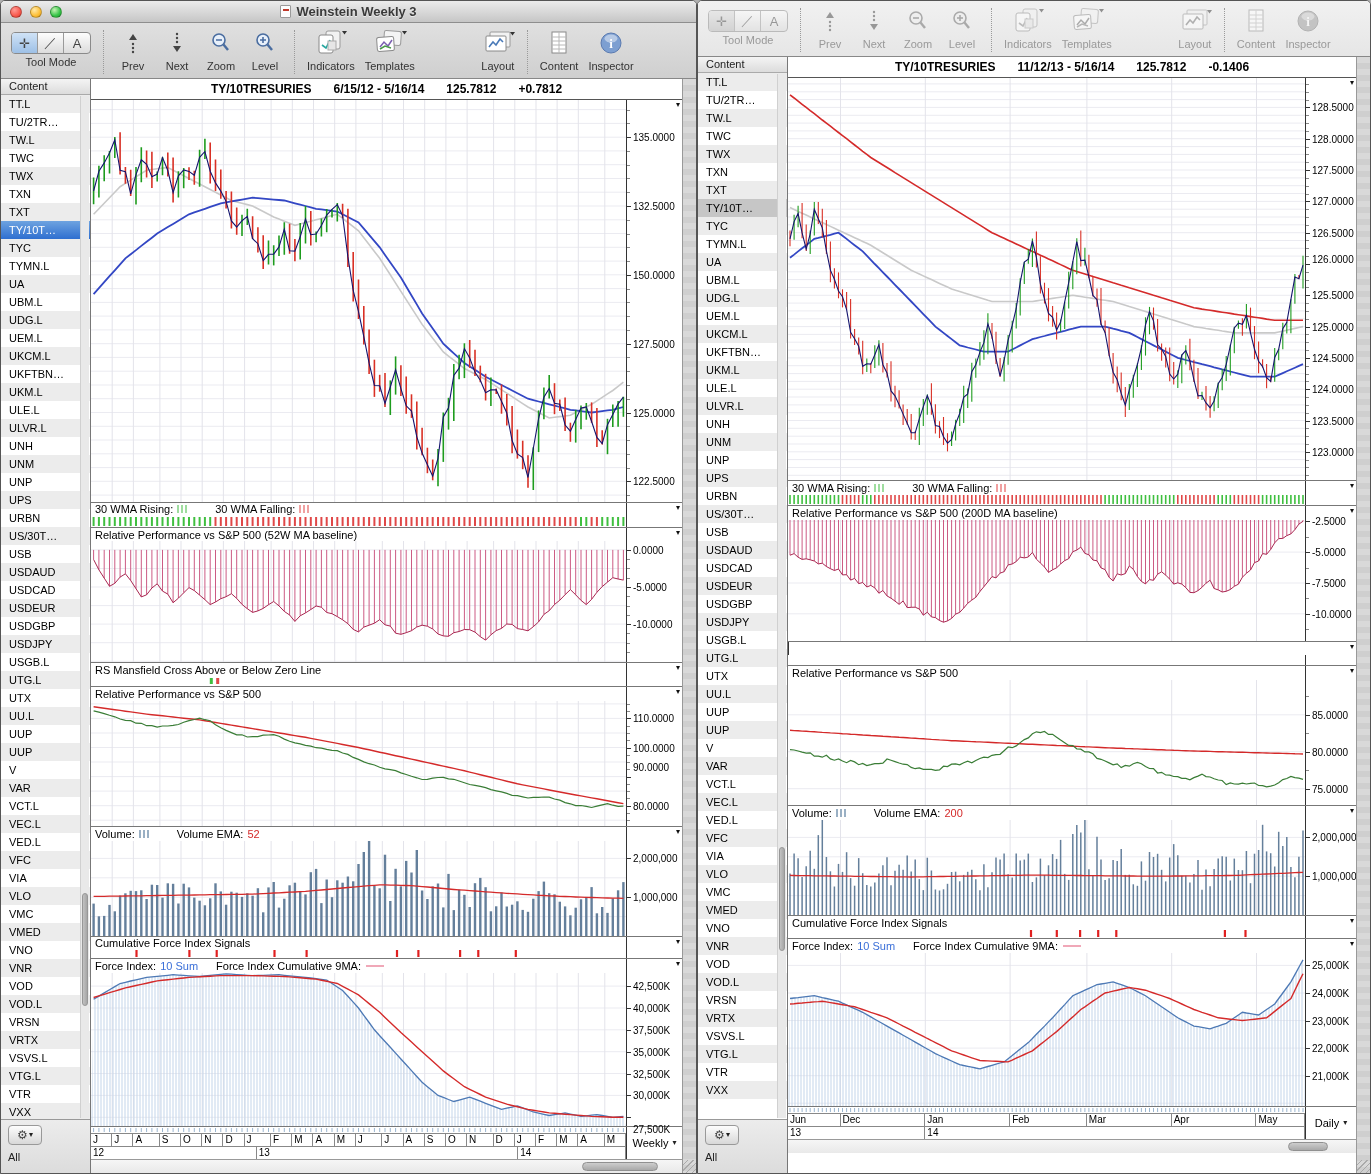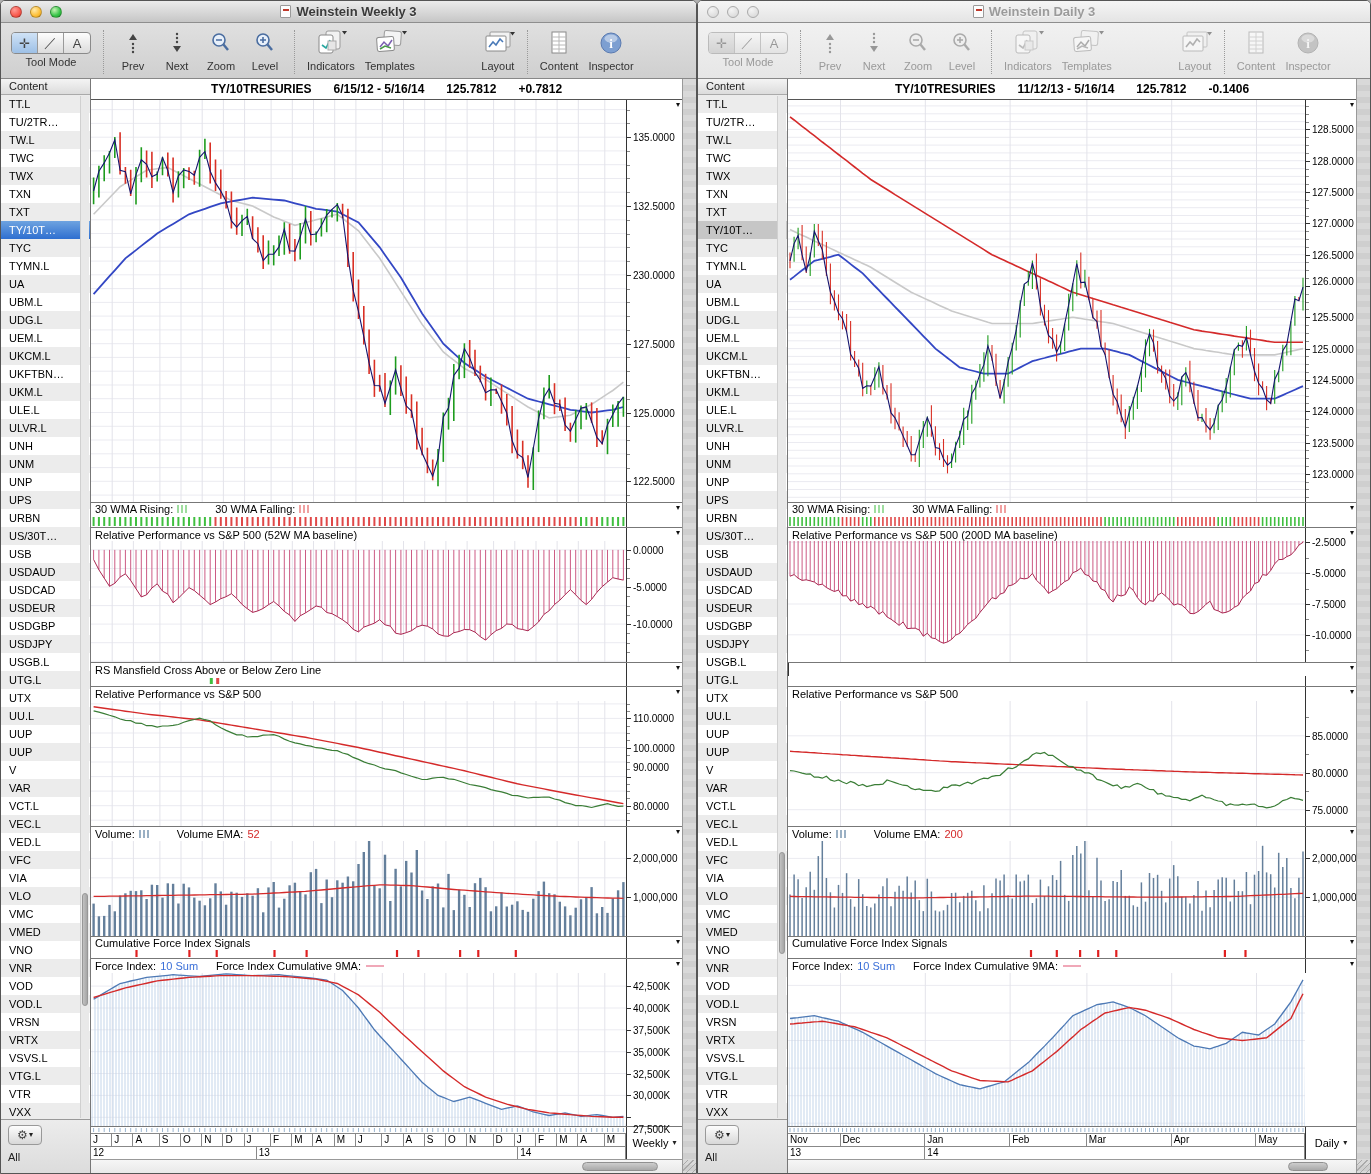--- a/index.html
+++ b/index.html
@@ -494,21 +494,21 @@
               <div class="tick-minor" style="top:340px"></div>
               <div class="tick-minor" style="top:354px"></div>
               <div class="tick-minor" style="top:368px"></div>
               <div class="tick-minor" style="top:381px"></div>
               <div class="tick-minor" style="top:395px"></div>
               <div class="tick-dash" style="top:37px"></div>
               <div class="tick-label" style="top:33px">135.0000</div>
               <div class="tick-dash" style="top:106px"></div>
               <div class="tick-label" style="top:102px">132.5000</div>
               <div class="tick-dash" style="top:175px"></div>
-              <div class="tick-label" style="top:171px">230.0000</div>
+              <div class="tick-label" style="top:171px">150.0000</div>
               <div class="tick-dash" style="top:244px"></div>
               <div class="tick-label" style="top:240px">127.5000</div>
               <div class="tick-dash" style="top:313px"></div>
               <div class="tick-label" style="top:309px">125.0000</div>
               <div class="tick-dash" style="top:381px"></div>
               <div class="tick-label" style="top:377px">122.5000</div>
             </div>
       </div>
       <div class="lrow lh14">
         <div class="llabel">
@@ -1281,31 +1281,20 @@
       </div>
       <div class="hscroll">
         <div class="hthumb" style="left: 83%; width: 13%;"></div>
       </div>
       <div class="vscroll"></div>
       <div class="grip"></div>
     </div>
   </div>
 </div>
     <div class="window w1 inactive win-right">
-  <div class="titlebar">
-    <div class="lights">
-      <span class="light red"></span>
-      <span class="light yellow"></span>
-      <span class="light green"></span>
-    </div>
-    <div class="title-wrap">
-      <span class="doc-icon"></span>
-      <span class="title">Weinstein Daily 3</span>
-    </div>
-  </div>
   <div class="toolbar">
     <div class="tb-item">
       <div class="seg-ctl">
         <span class="seg sel">✛</span>
         <span class="seg">／</span>
         <span class="seg">A</span>
       </div>
       <span class="tb-label">Tool Mode</span>
     </div>
     <div class="tb-sep"></div>
@@ -2346,20 +2335,32 @@
                 <line x1="137.3" y1="0" x2="137.3" y2="153" stroke="#e3e3ea" stroke-width="1"></line>
                 <line x1="222.1" y1="0" x2="222.1" y2="153" stroke="#e3e3ea" stroke-width="1"></line>
                 <line x1="298.9" y1="0" x2="298.9" y2="153" stroke="#e3e3ea" stroke-width="1"></line>
                 <line x1="383.7" y1="0" x2="383.7" y2="153" stroke="#e3e3ea" stroke-width="1"></line>
                 <line x1="468.5" y1="0" x2="468.5" y2="153" stroke="#e3e3ea" stroke-width="1"></line>
                 <path d="M0 153 L2.0 45.5 L6.1 45.0 L10.1 44.6 L14.1 44.1 L18.2 43.6 L22.2 43.2 L26.3 42.7 L30.3 43.6 L34.3 44.6 L38.4 45.5 L42.4 46.4 L46.4 47.3 L50.5 48.2 L54.5 50.1 L58.6 51.9 L62.6 53.8 L66.6 55.6 L70.7 57.4 L74.7 59.3 L78.8 61.6 L82.8 63.9 L86.8 66.2 L90.9 68.5 L94.9 70.8 L99.0 73.1 L103.0 75.4 L107.0 77.6 L111.1 79.9 L115.1 82.2 L119.2 84.5 L123.2 86.8 L127.2 89.1 L131.3 91.4 L135.3 93.7 L139.3 96.0 L143.4 98.3 L147.4 100.6 L151.5 102.5 L155.5 104.3 L159.5 106.1 L163.6 108.0 L167.6 109.8 L171.7 111.6 L175.7 112.5 L179.7 113.3 L183.8 114.1 L187.8 115.0 L191.9 115.8 L195.9 114.6 L199.9 113.5 L204.0 112.3 L208.0 111.2 L212.1 110.0 L216.1 108.9 L220.1 105.7 L224.2 102.5 L228.2 99.2 L232.2 96.0 L236.3 92.8 L240.3 89.6 L244.4 85.5 L248.4 81.3 L252.4 77.2 L256.5 73.1 L260.5 68.9 L264.6 64.8 L268.6 60.4 L272.6 56.0 L276.7 51.6 L280.7 47.1 L284.8 42.7 L288.8 40.9 L292.8 39.1 L296.9 37.2 L300.9 35.4 L304.9 33.5 L309.0 31.7 L313.0 31.0 L317.1 30.3 L321.1 29.6 L325.1 28.9 L329.2 30.3 L333.2 31.7 L337.3 33.1 L341.3 34.5 L345.3 36.5 L349.4 38.6 L353.4 40.7 L357.5 42.7 L361.5 45.5 L365.5 48.2 L369.6 51.0 L373.6 53.8 L377.7 56.5 L381.7 59.3 L385.7 62.0 L389.8 64.8 L393.8 66.9 L397.8 68.9 L401.9 71.0 L405.9 73.1 L410.0 73.7 L414.0 74.4 L418.0 75.1 L422.1 75.8 L426.1 74.4 L430.2 73.1 L434.2 71.7 L438.2 70.3 L442.3 67.5 L446.3 64.8 L450.4 62.0 L454.4 59.3 L458.4 60.0 L462.5 60.6 L466.5 61.3 L470.6 62.0 L474.6 59.3 L478.6 56.5 L482.7 53.8 L486.7 51.0 L490.7 45.5 L494.8 40.0 L498.8 34.5 L502.9 28.9 L506.9 21.6 L510.9 14.2 L515.0 6.9 L517 153 Z" fill="url(#hatch1)" stroke="none"></path>
                 <path d="M2.0 45.5 L6.1 45.0 L10.1 44.6 L14.1 44.1 L18.2 43.6 L22.2 43.2 L26.3 42.7 L30.3 43.6 L34.3 44.6 L38.4 45.5 L42.4 46.4 L46.4 47.3 L50.5 48.2 L54.5 50.1 L58.6 51.9 L62.6 53.8 L66.6 55.6 L70.7 57.4 L74.7 59.3 L78.8 61.6 L82.8 63.9 L86.8 66.2 L90.9 68.5 L94.9 70.8 L99.0 73.1 L103.0 75.4 L107.0 77.6 L111.1 79.9 L115.1 82.2 L119.2 84.5 L123.2 86.8 L127.2 89.1 L131.3 91.4 L135.3 93.7 L139.3 96.0 L143.4 98.3 L147.4 100.6 L151.5 102.5 L155.5 104.3 L159.5 106.1 L163.6 108.0 L167.6 109.8 L171.7 111.6 L175.7 112.5 L179.7 113.3 L183.8 114.1 L187.8 115.0 L191.9 115.8 L195.9 114.6 L199.9 113.5 L204.0 112.3 L208.0 111.2 L212.1 110.0 L216.1 108.9 L220.1 105.7 L224.2 102.5 L228.2 99.2 L232.2 96.0 L236.3 92.8 L240.3 89.6 L244.4 85.5 L248.4 81.3 L252.4 77.2 L256.5 73.1 L260.5 68.9 L264.6 64.8 L268.6 60.4 L272.6 56.0 L276.7 51.6 L280.7 47.1 L284.8 42.7 L288.8 40.9 L292.8 39.1 L296.9 37.2 L300.9 35.4 L304.9 33.5 L309.0 31.7 L313.0 31.0 L317.1 30.3 L321.1 29.6 L325.1 28.9 L329.2 30.3 L333.2 31.7 L337.3 33.1 L341.3 34.5 L345.3 36.5 L349.4 38.6 L353.4 40.7 L357.5 42.7 L361.5 45.5 L365.5 48.2 L369.6 51.0 L373.6 53.8 L377.7 56.5 L381.7 59.3 L385.7 62.0 L389.8 64.8 L393.8 66.9 L397.8 68.9 L401.9 71.0 L405.9 73.1 L410.0 73.7 L414.0 74.4 L418.0 75.1 L422.1 75.8 L426.1 74.4 L430.2 73.1 L434.2 71.7 L438.2 70.3 L442.3 67.5 L446.3 64.8 L450.4 62.0 L454.4 59.3 L458.4 60.0 L462.5 60.6 L466.5 61.3 L470.6 62.0 L474.6 59.3 L478.6 56.5 L482.7 53.8 L486.7 51.0 L490.7 45.5 L494.8 40.0 L498.8 34.5 L502.9 28.9 L506.9 21.6 L510.9 14.2 L515.0 6.9 " fill="none" stroke="#4d79b5" stroke-width="1.3"></path>
                 <path d="M2.0 51.0 L6.1 50.7 L10.1 50.3 L14.1 50.0 L18.2 49.6 L22.2 49.3 L26.3 48.9 L30.3 48.6 L34.3 48.2 L38.4 48.9 L42.4 49.6 L46.4 50.3 L50.5 51.0 L54.5 51.7 L58.6 52.4 L62.6 53.1 L66.6 53.8 L70.7 55.1 L74.7 56.5 L78.8 57.9 L82.8 59.3 L86.8 60.6 L90.9 62.0 L94.9 63.4 L99.0 64.8 L103.0 66.9 L107.0 68.9 L111.1 71.0 L115.1 73.1 L119.2 75.1 L123.2 77.2 L127.2 79.3 L131.3 81.3 L135.3 83.4 L139.3 85.5 L143.4 87.5 L147.4 89.6 L151.5 91.7 L155.5 93.7 L159.5 95.8 L163.6 97.9 L167.6 99.2 L171.7 100.6 L175.7 102.0 L179.7 103.4 L183.8 104.8 L187.8 106.1 L191.9 107.5 L195.9 107.7 L199.9 107.9 L204.0 108.1 L208.0 108.3 L212.1 108.5 L216.1 108.7 L220.1 108.9 L224.2 107.1 L228.2 105.2 L232.2 103.4 L236.3 101.5 L240.3 99.7 L244.4 97.9 L248.4 94.6 L252.4 91.4 L256.5 88.2 L260.5 85.0 L264.6 81.8 L268.6 78.6 L272.6 74.9 L276.7 71.2 L280.7 67.5 L284.8 63.9 L288.8 60.2 L292.8 56.5 L296.9 53.8 L300.9 51.0 L304.9 48.2 L309.0 45.5 L313.0 42.7 L317.1 40.0 L321.1 39.1 L325.1 38.1 L329.2 37.2 L333.2 36.3 L337.3 35.4 L341.3 34.5 L345.3 35.1 L349.4 35.8 L353.4 36.5 L357.5 37.2 L361.5 38.6 L365.5 40.0 L369.6 41.4 L373.6 42.7 L377.7 44.1 L381.7 45.5 L385.7 47.3 L389.8 49.2 L393.8 51.0 L397.8 52.8 L401.9 54.7 L405.9 56.5 L410.0 57.9 L414.0 59.3 L418.0 60.6 L422.1 62.0 L426.1 63.4 L430.2 64.8 L434.2 65.2 L438.2 65.7 L442.3 66.2 L446.3 66.6 L450.4 67.1 L454.4 67.5 L458.4 67.1 L462.5 66.6 L466.5 66.2 L470.6 65.7 L474.6 65.2 L478.6 64.8 L482.7 61.6 L486.7 58.4 L490.7 55.1 L494.8 51.9 L498.8 48.7 L502.9 45.5 L506.9 37.2 L510.9 28.9 L515.0 20.7 " fill="none" stroke="#d42a2a" stroke-width="1.4"></path>
               </svg>
             </div>
+        <div class="axis">
+              <div class="tick-dash" style="top:12px"></div>
+              <div class="tick-label" style="top:8px">25,000K</div>
+              <div class="tick-dash" style="top:40px"></div>
+              <div class="tick-label" style="top:36px">24,000K</div>
+              <div class="tick-dash" style="top:68px"></div>
+              <div class="tick-label" style="top:64px">23,000K</div>
+              <div class="tick-dash" style="top:95px"></div>
+              <div class="tick-label" style="top:91px">22,000K</div>
+              <div class="tick-dash" style="top:123px"></div>
+              <div class="tick-label" style="top:119px">21,000K</div>
+            </div>
       </div>
       <div class="xaxis">
         <div class="xleft">
               <div class="xtickstrip">
                 <svg width="517" height="6">
                   <line x1="2.0" y1="1" x2="2.0" y2="5" stroke="#9ab6d0" stroke-width="1"></line>
                   <line x1="6.1" y1="1" x2="6.1" y2="5" stroke="#9ab6d0" stroke-width="1"></line>
                   <line x1="10.1" y1="1" x2="10.1" y2="5" stroke="#9ab6d0" stroke-width="1"></line>
                   <line x1="14.1" y1="1" x2="14.1" y2="5" stroke="#9ab6d0" stroke-width="1"></line>
                   <line x1="18.2" y1="1" x2="18.2" y2="5" stroke="#9ab6d0" stroke-width="1"></line>
@@ -2482,21 +2483,21 @@
                   <line x1="490.7" y1="1" x2="490.7" y2="5" stroke="#9ab6d0" stroke-width="1"></line>
                   <line x1="494.8" y1="1" x2="494.8" y2="5" stroke="#9ab6d0" stroke-width="1"></line>
                   <line x1="498.8" y1="1" x2="498.8" y2="5" stroke="#9ab6d0" stroke-width="1"></line>
                   <line x1="502.9" y1="1" x2="502.9" y2="5" stroke="#9ab6d0" stroke-width="1"></line>
                   <line x1="506.9" y1="1" x2="506.9" y2="5" stroke="#9ab6d0" stroke-width="1"></line>
                   <line x1="510.9" y1="1" x2="510.9" y2="5" stroke="#9ab6d0" stroke-width="1"></line>
                   <line x1="515.0" y1="1" x2="515.0" y2="5" stroke="#9ab6d0" stroke-width="1"></line>
                 </svg>
               </div>
               <div class="xmonths">
-                <div class="xmonth" style="width:52.51px">Nov</div>
+                <div class="xmonth" style="width:52.51px">Jun</div>
                 <div class="xmonth" style="width:84.82px">Dec</div>
                 <div class="xmonth" style="width:84.82px">Jan</div>
                 <div class="xmonth" style="width:76.74px">Feb</div>
                 <div class="xmonth" style="width:84.82px">Mar</div>
                 <div class="xmonth" style="width:84.82px">Apr</div>
                 <div class="xmonth" style="width:48.47px">May</div>
               </div>
               <div class="xyears">
                 <div class="xyear" style="width:137.33px">13</div>
                 <div class="xyear" style="width:379.67px">14</div>

